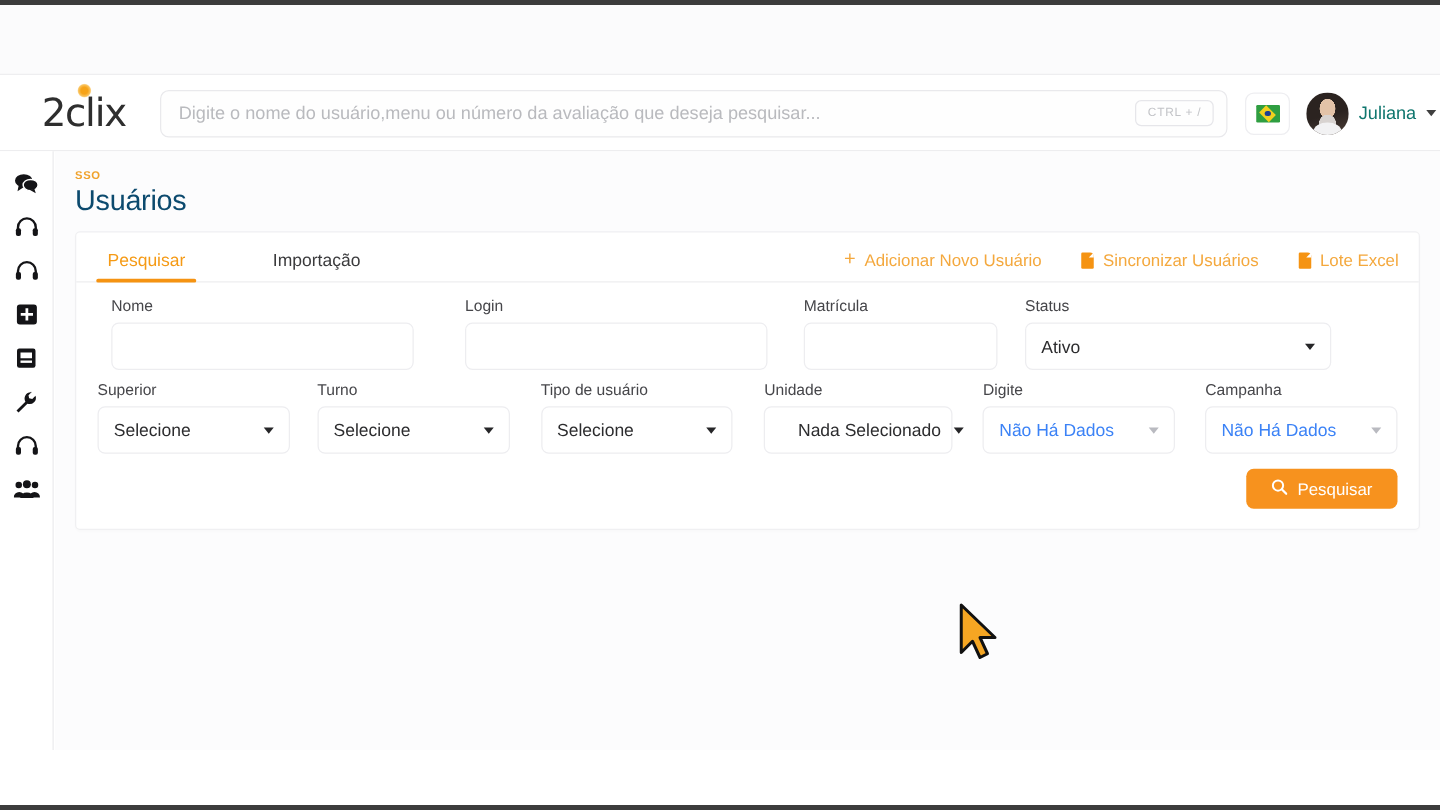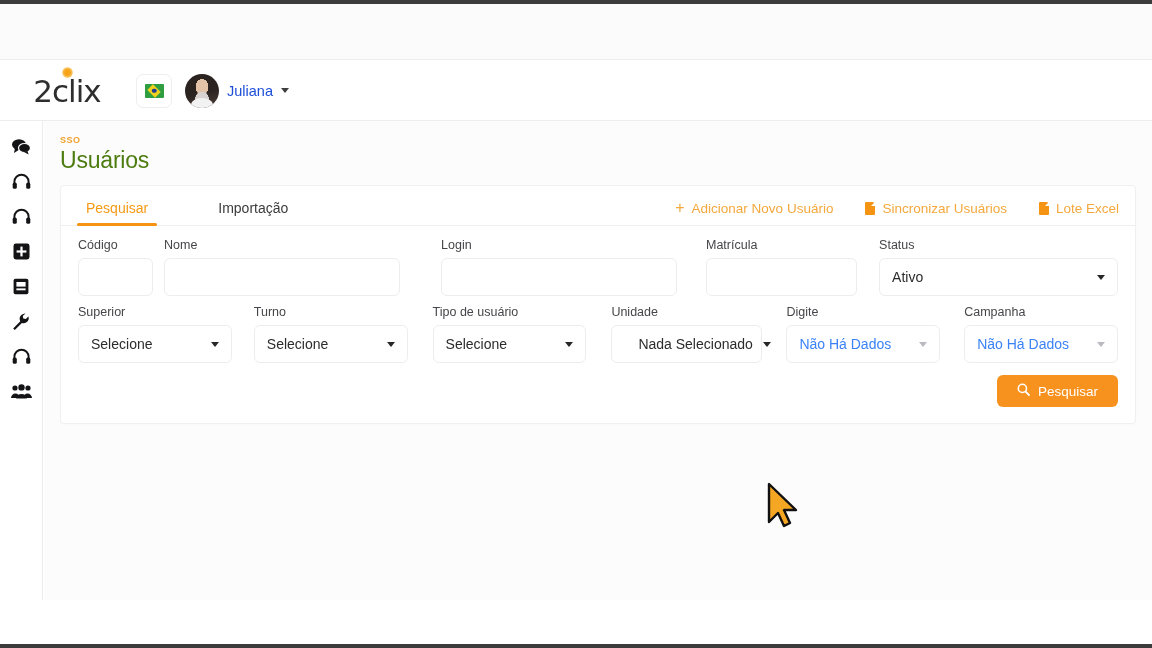--- a/index.html
+++ b/index.html
@@ -163,21 +163,21 @@
     content: "";
     position: absolute;
     left: 50%; bottom: -3px;
     width: 22px; height: 13px;
     transform: translateX(-50%);
     background: #f2f2f3;
     border-radius: 50% 50% 0 0;
   }
   .user-name {
     font-size: 14.5px;
-    color: #1d4ed8;
+    color: #0f766e;
   }
   .caret-down {
     width: 0; height: 0;
     border-left: 4.5px solid transparent;
     border-right: 4.5px solid transparent;
     border-top: 5.5px solid #3f3f3f;
   }
 
   
   .rail {
@@ -209,21 +209,21 @@
   }
 
   .crumb {
     font-size: 9px;
     color: #f0a22c;
     font-weight: 700;
     letter-spacing: 0.5px;
   }
   .page-title {
     font-size: 23px;
-    color: #4d7c0f;
+    color: #0c4a6e;
     font-weight: 400;
     margin-top: 2px;
     letter-spacing: -0.2px;
   }
 
   
   .card {
     margin-top: 11px;
     width: 1076px;
     background: #ffffff;
@@ -381,20 +381,24 @@
   <div class="top-strip"></div>
   <div class="top-blank"></div>
 
   <div class="app-header">
 
     <div class="logo-wrap">
       <span class="logo-text">2clix</span>
       <span class="logo-dot"></span>
     </div>
 
+    <div class="search-box">
+      <input type="text" placeholder="Digite o nome do usuário,menu ou número da avaliação que deseja pesquisar..." style="">
+      <span class="kbd-hint">CTRL + /</span>
+    </div>
 
     <div class="flag-btn">
       <span class="flag"></span>
     </div>
 
     <div class="user-area">
       <span class="avatar"></span>
       <span class="user-name">Juliana</span>
       <span class="caret-down"></span>
     </div>
@@ -509,26 +513,20 @@
             <span class="doc-ico"></span>
             <span>Lote Excel</span>
           </div>
         </div>
       </div>
 
       <div class="form-body">
 
         <div class="frow">
 
-          <div class="field" style="width:77px">
-            <span class="flabel">Código</span>
-            <div class="fctl">
-              <span class="val"></span>
-            </div>
-          </div>
 
           <div class="field" style="width:242px; margin-left:11px">
             <span class="flabel">Nome</span>
             <div class="fctl">
               <span class="val"></span>
             </div>
           </div>
 
           <div class="field" style="width:242px; margin-left:41px">
             <span class="flabel">Login</span>

